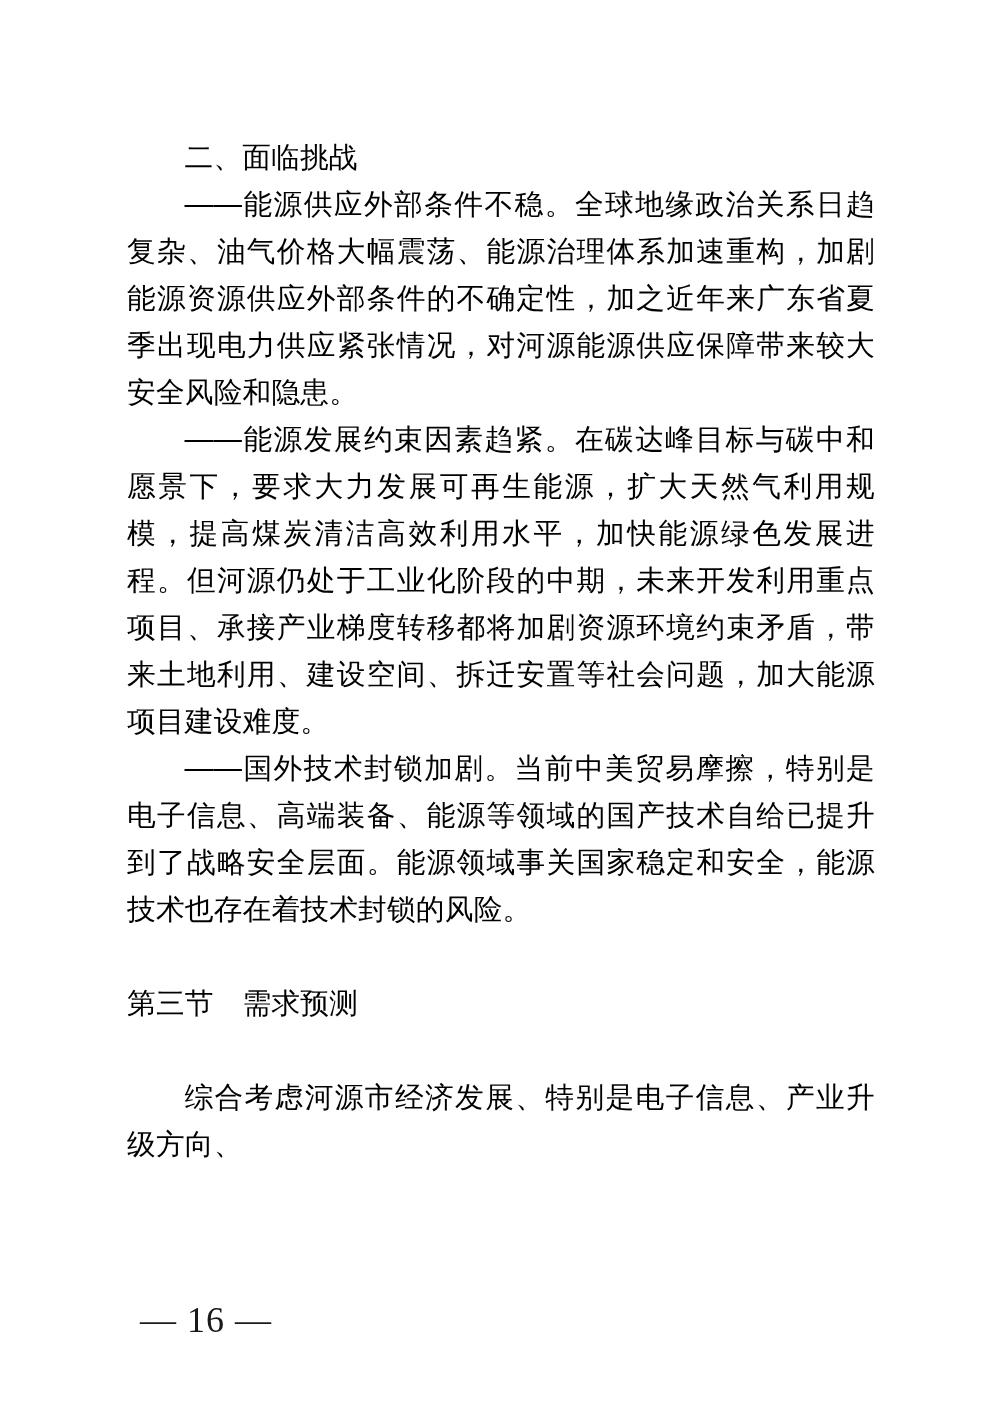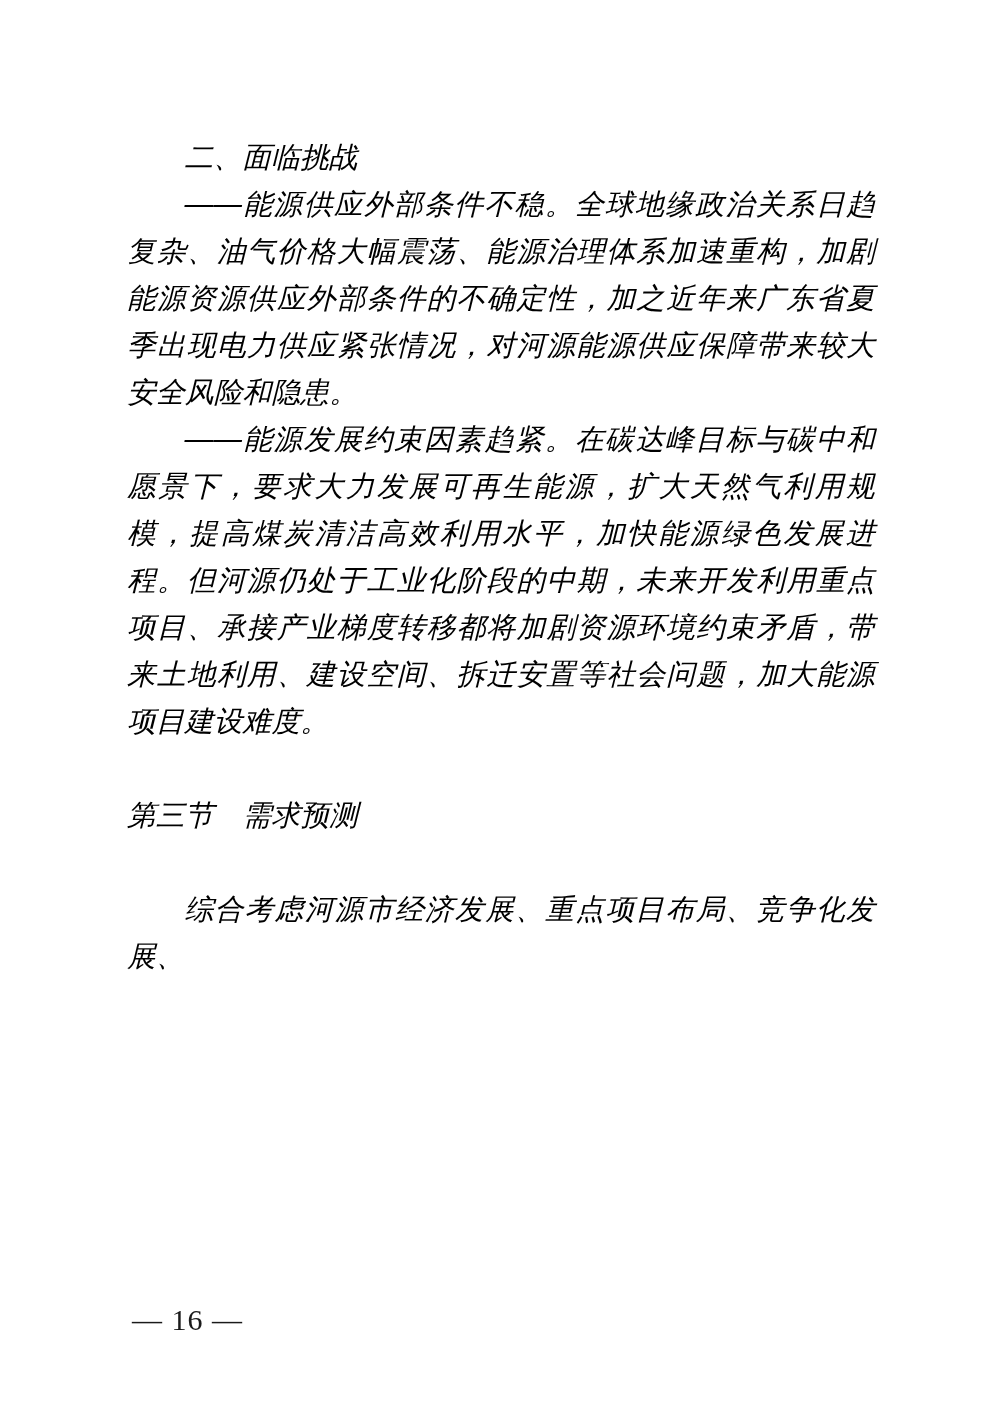--- a/index.html
+++ b/index.html
@@ -18,21 +18,20 @@
   }
   .content {
     position: absolute;
     top: 134px;
     left: 127px;
     width: 748px;
     font-size: 28.7px;
     line-height: 47px;
     text-align: justify;
     letter-spacing: 0.2px;
-    font-style: italic;
   }
   .content h2,
   .content h1,
   .content p {
     margin: 0;
     padding: 0;
     font-size: 28.7px;
     font-weight: normal;
   }
   .subsection-heading {
@@ -41,47 +40,48 @@
   .body-paragraph {
     text-indent: 2em;
   }
   .section-title {
     text-indent: 0;
     margin-top: 47px !important;
     margin-bottom: 47px !important;
   }
   .page-footer {
     position: absolute;
-    left: 132px;
+    left: 140px;
     top: 1303px;
     font-family: "Liberation Serif", serif;
-    font-size: 30px;
+    font-size: 36px;
     line-height: 34px;
     color: #1a1a1a;
     letter-spacing: 1px;
   }
 </style>
 </head>
 <body>
 
 <div class="page">
 
   <main class="content">
 
     <h2 class="subsection-heading">二、面临挑战</h2>
 
     <p class="body-paragraph">——能源供应外部条件不稳。全球地缘政治关系日趋复杂、油气价格大幅震荡、能源治理体系加速重构，加剧能源资源供应外部条件的不确定性，加之近年来广东省夏季出现电力供应紧张情况，对河源能源供应保障带来较大安全风险和隐患。</p>
 
     <p class="body-paragraph">——能源发展约束因素趋紧。在碳达峰目标与碳中和愿景下，要求大力发展可再生能源，扩大天然气利用规模，提高煤炭清洁高效利用水平，加快能源绿色发展进程。但河源仍处于工业化阶段的中期，未来开发利用重点项目、承接产业梯度转移都将加剧资源环境约束矛盾，带来土地利用、建设空间、拆迁安置等社会问题，加大能源项目建设难度。</p>
 
+    <p class="body-paragraph">——国外技术封锁加剧。当前中美贸易摩擦，特别是电子信息、高端装备、能源等领域的国产技术自给已提升到了战略安全层面。能源领域事关国家稳定和安全，能源技术也存在着技术封锁的风险。</p>
 
 
     <h1 class="section-title">第三节　需求预测</h1>
 
-    <p class="body-paragraph">综合考虑河源市经济发展、重点项目布局、竞争化发展、</p>
+    <p class="body-paragraph">综合考虑河源市经济发展、特别是电子信息、产业升级方向、</p>
 
   </main>
 
   <footer class="page-footer">
     <span>— 16 —</span>
   </footer>
 
 </div>
 
 </body></html>

